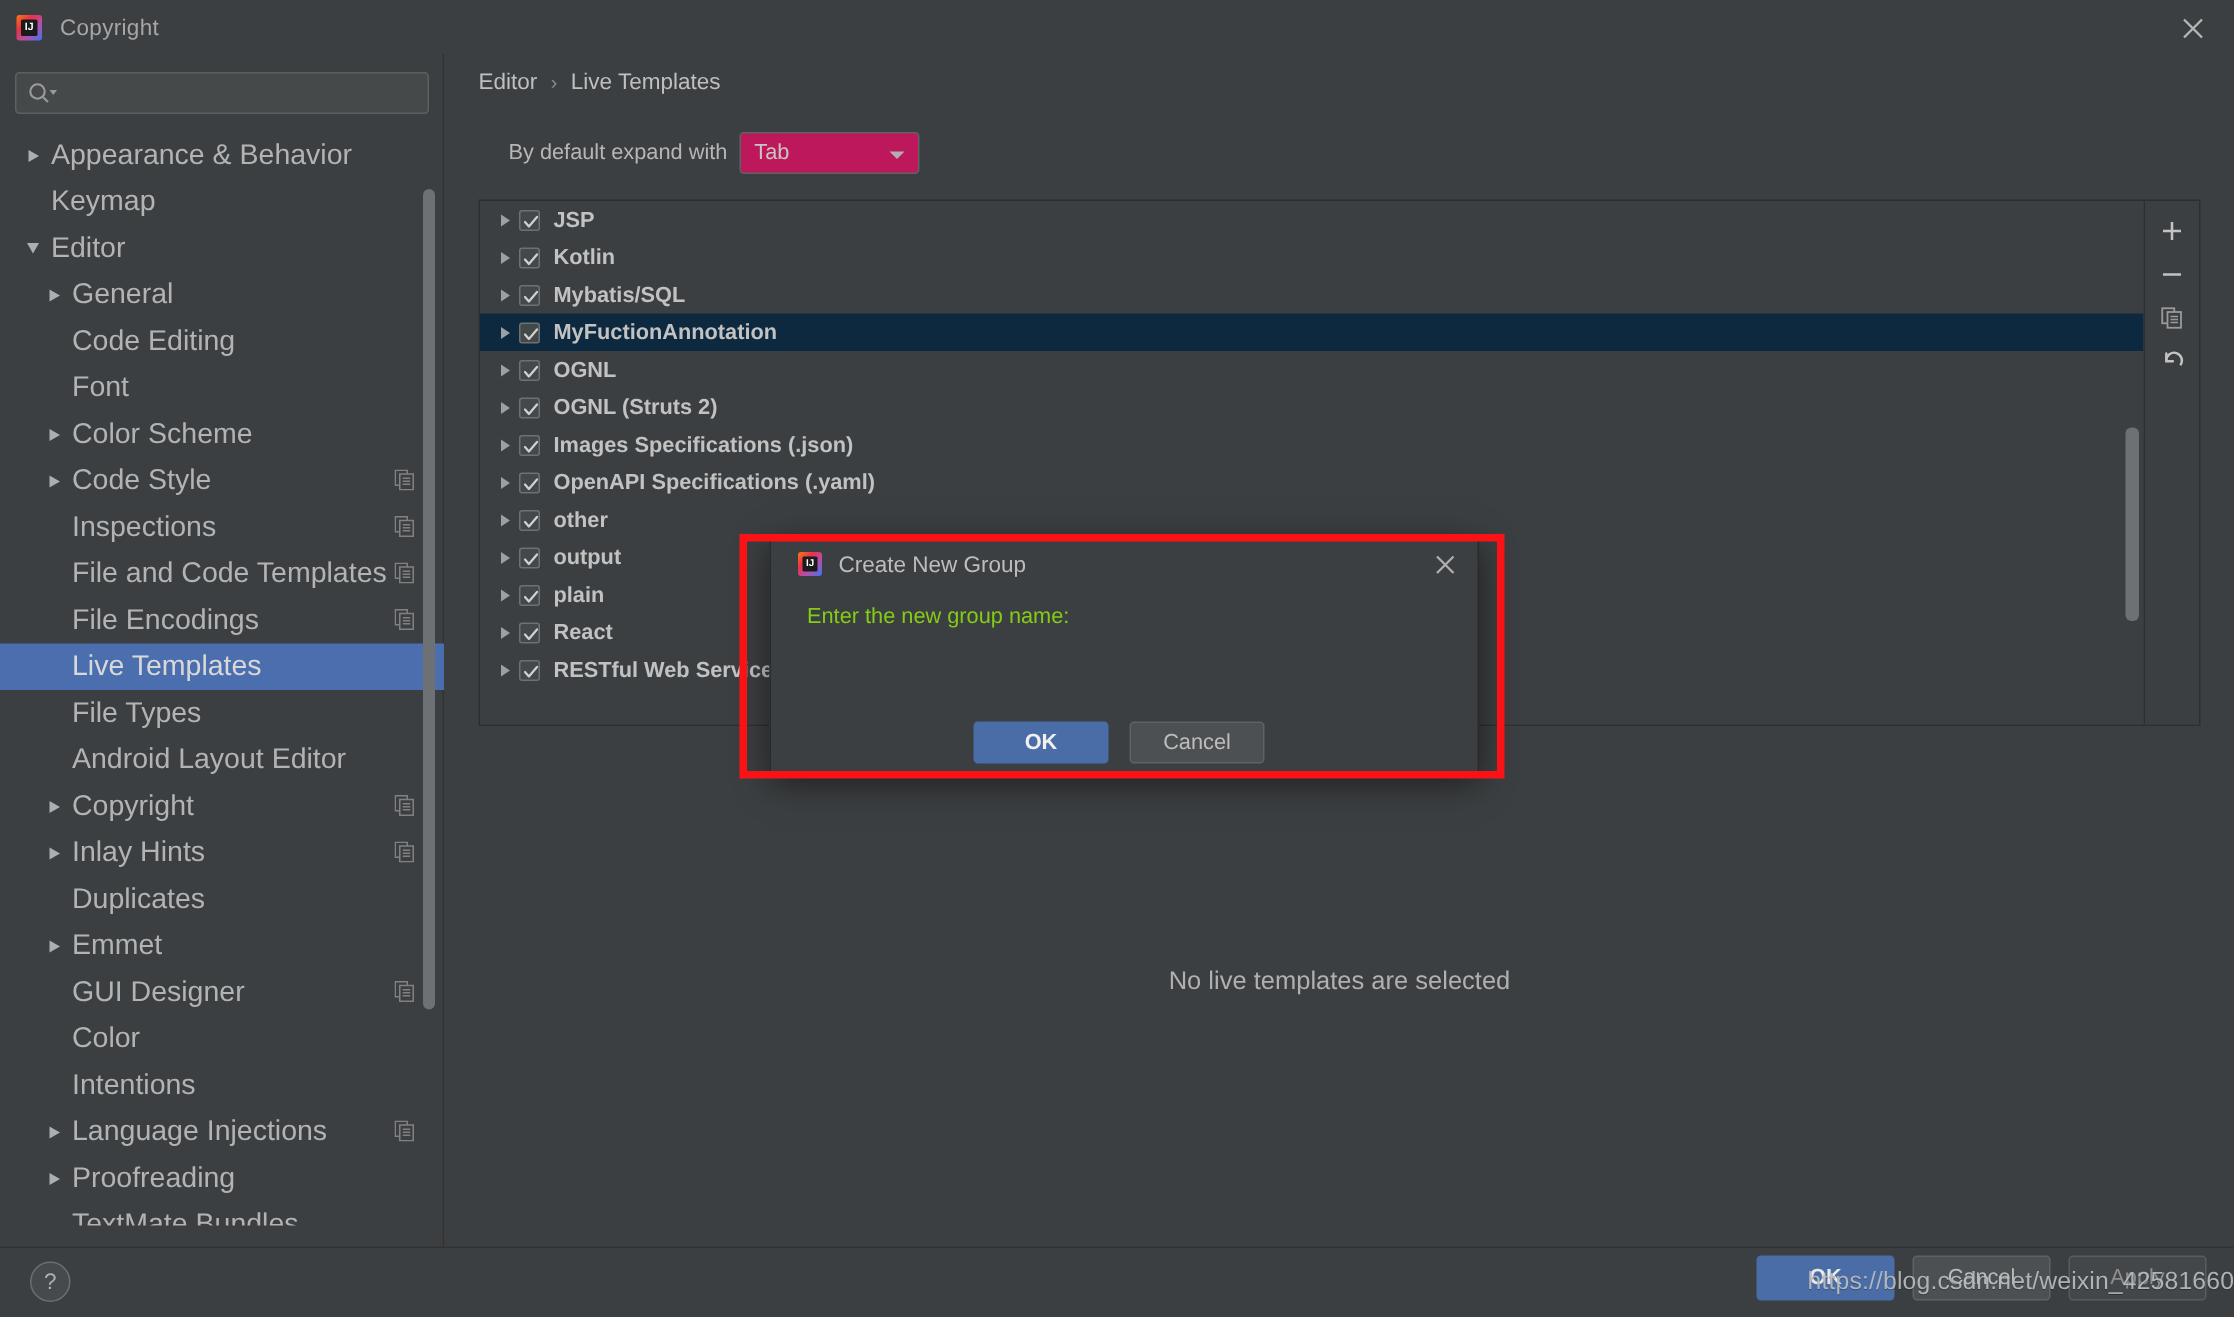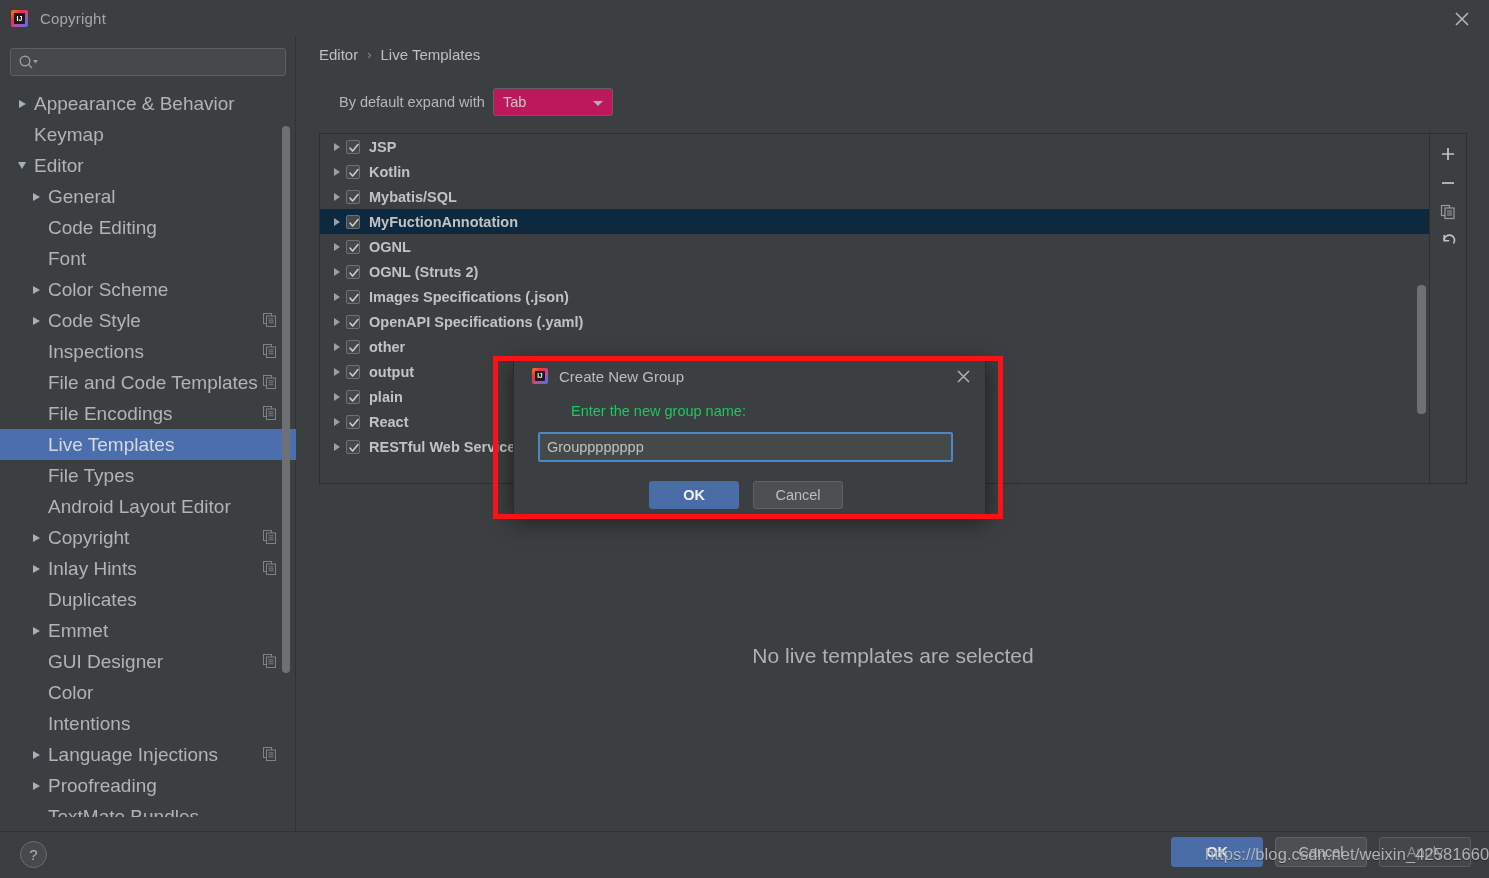--- a/index.html
+++ b/index.html
@@ -182,21 +182,21 @@
     flex: 0 0 37px; height: 100%; border-left: 1px solid #2e2e2e;
     background: #3c3f41; padding-top: 5px;
   }
   .tool-btn {
     width: 36px; height: 29px; display: flex; align-items: center; justify-content: center;
     cursor: pointer;
   }
 
   #empty-msg {
     position: absolute; left: 0; top: 608px; width: 1192px;
-    text-align: center; font-size: 21px; color: #b0b0b0;
+    text-align: center; font-size: 17px; color: #b0b0b0;
   }
 
   
   #bottombar {
     position: absolute; left: 0; top: 831px; width: 1489px; height: 47px;
     background: #3c3f41; border-top: 1px solid #323232;
   }
   #help-btn {
     position: absolute; left: 20px; top: 9px; width: 27px; height: 27px;
     border-radius: 50%; border: 1px solid #6a6e70; background: #464a4c;
@@ -255,21 +255,21 @@
     position: absolute; left: 0; top: 0; width: 16px; height: 16px;
     color: #fff; font-size: 6.5px; line-height: 16px; text-align: center; font-weight: bold;
   }
   #dlg-title {
     margin-left: 11px; font-size: 15px; color: #bdbdbd;
   }
   #dlg-close {
     position: absolute; right: 14px; top: 8px; width: 19px; height: 19px; cursor: pointer;
   }
   #dlg-prompt {
-    position: absolute; left: 24px; top: 44px; font-size: 14.5px; color: #22c55e; margin-left: 33px;
+    position: absolute; left: 24px; top: 44px; font-size: 14.5px; color: #84cc16;
   }
   #dlg-input {
     position: absolute; left: 24px; top: 73px; width: 415px; height: 30px;
     background: #45494a; border: 2px solid #4a88c7; border-radius: 2px;
     color: #c0c0c0; font-size: 14.5px; padding: 0 7px;
     font-family: "Liberation Sans", sans-serif; outline: none;
   }
   #dlg-ok {
     position: absolute; left: 135px; top: 122px; width: 90px; height: 28px;
     background: #4a6da7; border: 1px solid #4a6da7; border-radius: 3px;
@@ -717,17 +717,16 @@
       <div class="ij-letters">IJ</div>
     </div>
     <div id="dlg-title">Create New Group</div>
     <div id="dlg-close">
       <svg width="19" height="19" viewBox="0 0 19 19">
         <path d="M4 4 L15 15 M15 4 L4 15" stroke="#b0b0b0" stroke-width="1.5" fill="none"></path>
       </svg>
     </div>
   </div>
   <div id="dlg-prompt">Enter the new group name:</div>
-  <input id="dlg-input" type="text" value="Groupppppppp" style="">
   <div id="dlg-ok">OK</div>
   <div id="dlg-cancel">Cancel</div>
 </div>
 <div id="redbox"></div>
 
 </body></html>

